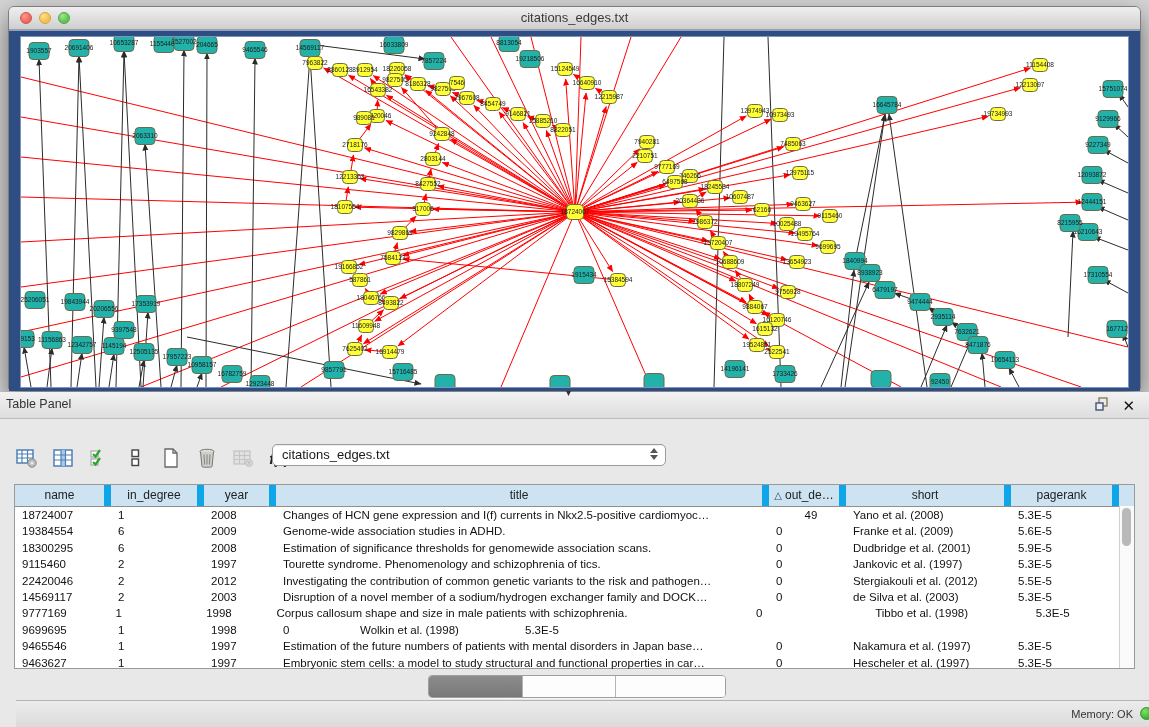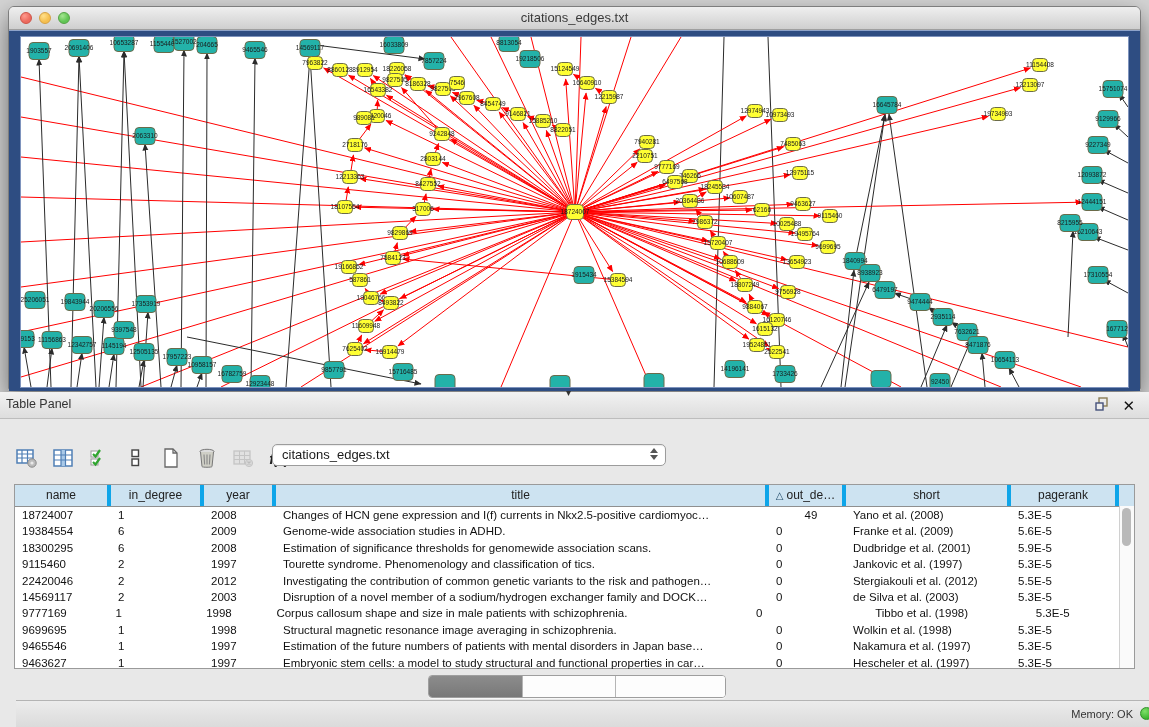--- a/index.html
+++ b/index.html
@@ -38,21 +38,21 @@
          font-size:13px;color:#1a1a1a;line-height:20px;padding-left:9px;
          box-shadow:inset 0 1px 1px rgba(0,0,0,.08);}
   .combo .arrows{position:absolute;right:7px;top:3px;display:flex;flex-direction:column;gap:2px;}
   .combo .arrows i{display:block;width:0;height:0;border-left:4px solid transparent;border-right:4px solid transparent;}
   .combo .arrows i.up{border-bottom:5px solid #555;}
   .combo .arrows i.down{border-top:5px solid #555;}
 
   .datatable{position:absolute;left:14px;top:92px;width:1121px;height:185px;background:#fff;
              border:1px solid #9a9a9a;box-sizing:border-box;}
   .thead{display:flex;height:21px;border-bottom:1px solid #8f8f8f;background:#cde3f1;}
-  .th{box-sizing:border-box;border-right:4px solid #0ea5e9;font-size:12px;color:#222;
+  .th{box-sizing:border-box;border-right:7px solid #0ea5e9;font-size:12px;color:#222;
       text-align:center;line-height:20px;overflow:hidden;white-space:nowrap;}
   .th .sort{font-size:10px;color:#27506e;margin-right:3px;}
   .tbody{position:relative;}
   .tr{display:flex;height:16.4px;}
   .td{box-sizing:border-box;padding-left:7px;font-size:11.5px;color:#111;line-height:16.4px;
       overflow:hidden;white-space:nowrap;text-overflow:clip;}
   .vscroll{position:absolute;right:0;top:21px;width:14px;height:162px;background:#fafafa;
            border-left:1px solid #d0d0d0;}
   .vthumb{position:absolute;left:2px;top:2px;width:9px;height:38px;border-radius:5px;background:#b9b9b9;}
 
@@ -628,21 +628,21 @@
             <div class="td" style="width: 72px;">2008</div>
             <div class="td" style="width: 493px;">Estimation of significance thresholds for genomewide association scans.</div>
             <div class="td" style="width: 77px;">0</div>
             <div class="td" style="width: 165px;">Dudbridge et al. (2001)</div>
             <div class="td" style="width: 108px;">5.9E-5</div>
           </div>
           <div class="tr">
             <div class="td" style="width: 96px;">9115460</div>
             <div class="td" style="width: 93px;">2</div>
             <div class="td" style="width: 72px;">1997</div>
-            <div class="td" style="width: 493px;">Tourette syndrome. Phenomenology and classification of tics.</div>
+            <div class="td" style="width: 493px;">Tourette syndrome. Phenomenology and schizophrenia of tics.</div>
             <div class="td" style="width: 77px;">0</div>
             <div class="td" style="width: 165px;">Jankovic et al. (1997)</div>
             <div class="td" style="width: 108px;">5.3E-5</div>
           </div>
           <div class="tr">
             <div class="td" style="width: 96px;">22420046</div>
             <div class="td" style="width: 93px;">2</div>
             <div class="td" style="width: 72px;">2012</div>
             <div class="td" style="width: 493px;">Investigating the contribution of common genetic variants to the risk and pathogen…</div>
             <div class="td" style="width: 77px;">0</div>
@@ -664,21 +664,20 @@
             <div class="td" style="width: 72px;">1998</div>
             <div class="td" style="width: 493px;">Corpus callosum shape and size in male patients with schizophrenia.</div>
             <div class="td" style="width: 77px;">0</div>
             <div class="td" style="width: 165px; margin-left: 44px;">Tibbo et al. (1998)</div>
             <div class="td" style="width: 108px;">5.3E-5</div>
           </div>
           <div class="tr">
             <div class="td" style="width: 96px;">9699695</div>
             <div class="td" style="width: 93px;">1</div>
             <div class="td" style="width: 72px;">1998</div>
-            <div class="td" style="width: 493px;">Structural magnetic resonance image averaging in schizophrenia.</div>
             <div class="td" style="width: 77px;">0</div>
             <div class="td" style="width: 165px;">Wolkin et al. (1998)</div>
             <div class="td" style="width: 108px;">5.3E-5</div>
           </div>
           <div class="tr">
             <div class="td" style="width: 96px;">9465546</div>
             <div class="td" style="width: 93px;">1</div>
             <div class="td" style="width: 72px;">1997</div>
             <div class="td" style="width: 493px;">Estimation of the future numbers of patients with mental disorders in Japan base…</div>
             <div class="td" style="width: 77px;">0</div>

